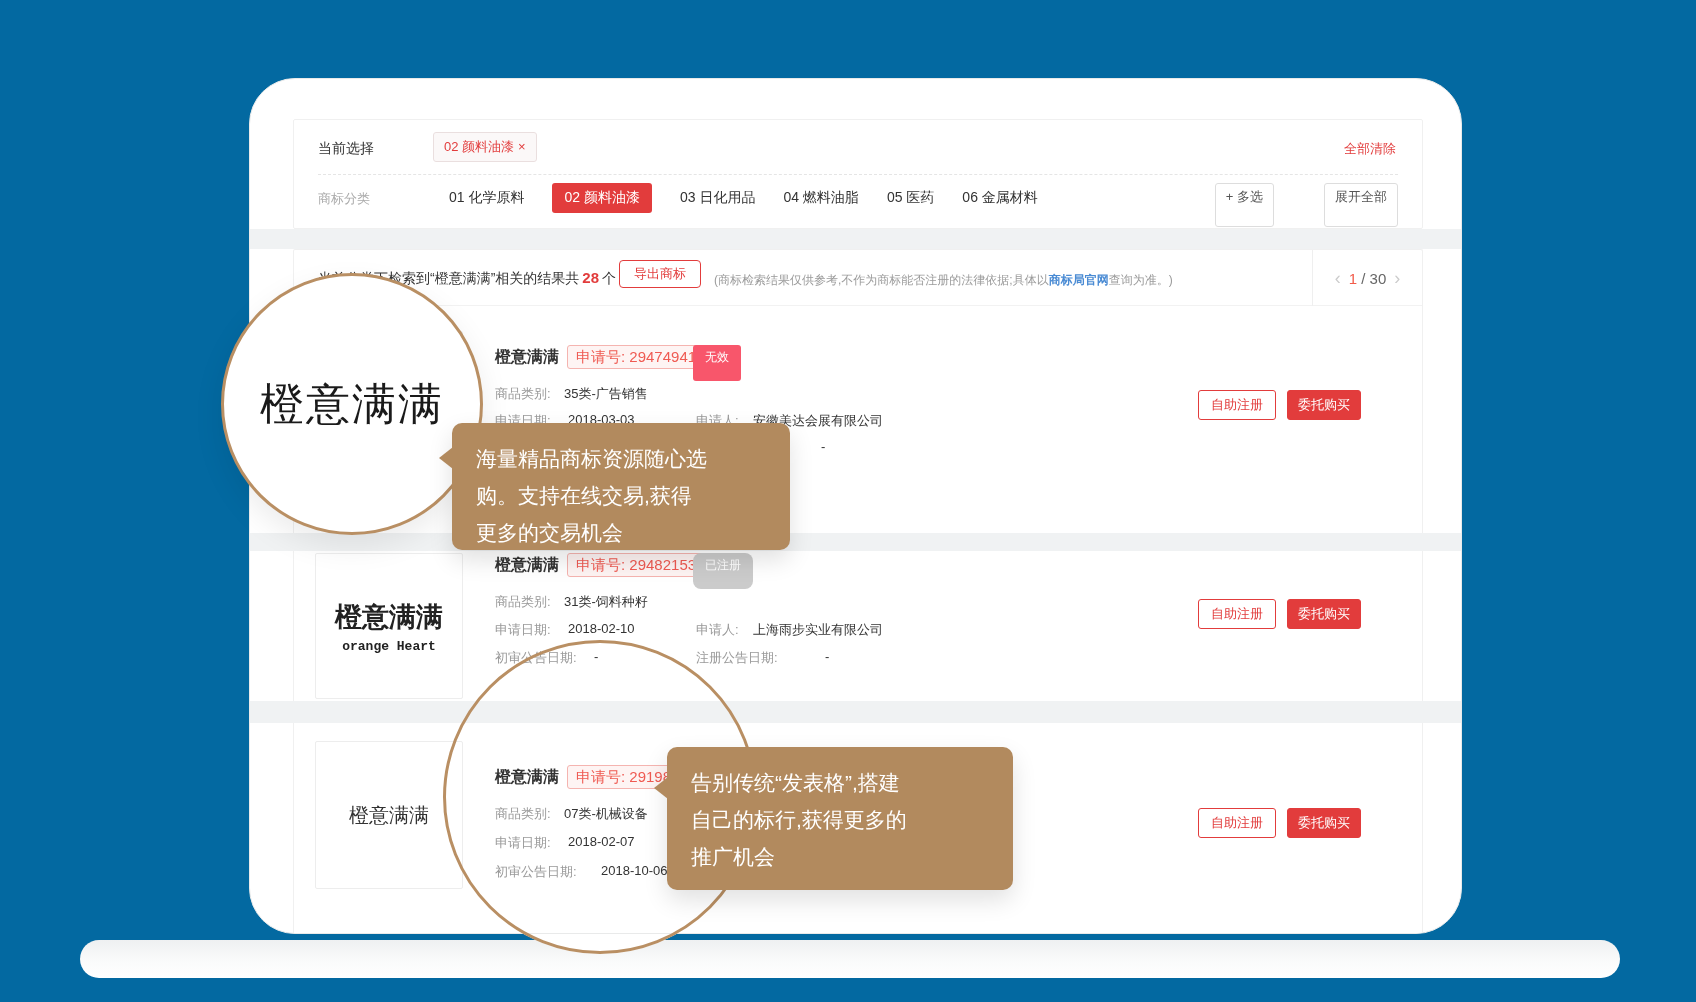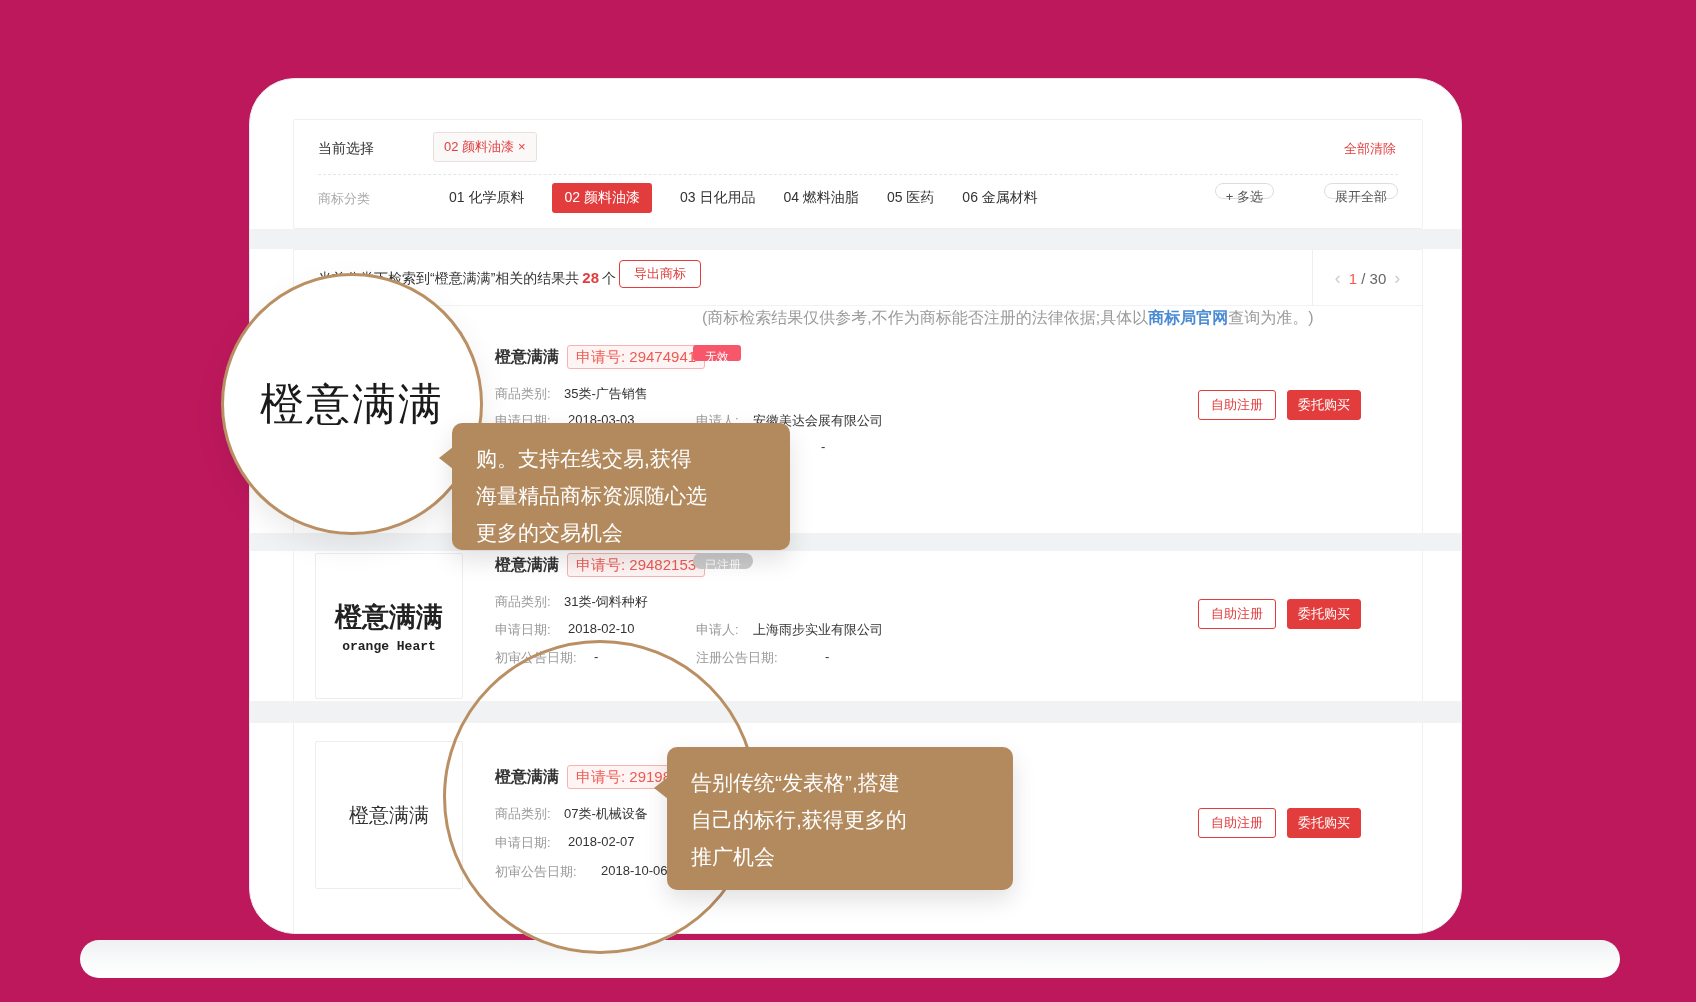--- a/index.html
+++ b/index.html
@@ -1,17 +1,17 @@
 <!DOCTYPE html>
 <html><head>
 <meta charset="utf-8">
 <style>
   * { margin:0; padding:0; box-sizing:border-box; }
   body { background:#000; font-family:"Liberation Sans","DejaVu Sans",sans-serif; }
-  #canvas { position:relative; width:1696px; height:1002px; background:#be185d; overflow:hidden; }
+  #canvas { position:relative; width:1696px; height:1002px; background:#0369a1; overflow:hidden; }
 
   
   .base-bar { position:absolute; left:80px; top:940px; width:1540px; height:38px;
     border-radius:19px; background:linear-gradient(180deg,#eef0f1 0%,#fafbfb 55%,#ffffff 100%); z-index:0; }
   .circle-under { position:absolute; left:443px; top:640px; width:314px; height:314px;
     border-radius:50%; background:#fff; z-index:0; }
   .mockup { position:absolute; left:249px; top:78px; width:1213px; height:856px;
     background:#ffffff; border:1px solid #e9eaea; border-radius:46px; overflow:hidden; z-index:1; }
 
   
@@ -28,48 +28,48 @@
   .lbl-gray { position:absolute; font-size:13px; color:#aaa; }
   .chip { position:absolute; left:139px; top:12px; height:30px; line-height:28px; padding:0 10px;
     background:#fbf8f8; border:1px solid #eadfdf; border-radius:3px; font-size:13px; color:#e23c3c; }
   .chip .x { margin-left:4px; cursor:pointer; }
   .clear-all { position:absolute; right:26px; top:20px; font-size:13px; color:#e23c3c; cursor:pointer; }
   .dash-div { position:absolute; left:24px; right:24px; top:54px; border-top:1px dashed #e5e5e5; }
 
   .tabs { position:absolute; left:155px; top:63px; height:30px; display:flex; align-items:center; gap:28px; }
   .tab { font-size:14px; color:#333; cursor:pointer; white-space:nowrap; }
   .tab.selected { background:#e23c3c; color:#fff; padding:6px 12px; border-radius:3px; }
-  .mini-btn { position:absolute; top:63px; height:16px; line-height:26px; padding:0 10px;
-    border:1px solid #ddd; border-radius:9px; font-size:13px; color:#555; background:#fff; cursor:pointer; }
+  .mini-btn { position:absolute; top:63px; height:44px; line-height:26px; padding:0 10px;
+    border:1px solid #ddd; border-radius:3px; font-size:13px; color:#555; background:#fff; cursor:pointer; }
   .btn-multi { right:148px; }
   .btn-expand { right:24px; }
 
   
   .res-header { position:absolute; left:0; top:0; width:1128px; height:56px; border-bottom:1px solid #f2f2f2; }
   .res-line { position:absolute; left:24px; top:19px; font-size:14px; color:#333; white-space:nowrap; }
   .res-count { color:#e23c3c; font-size:15px; font-weight:bold; padding:0 3px; }
   .export-btn { position:absolute; left:325px; top:10px; height:28px; line-height:26px; padding:0 14px;
     border:1px solid #e23c3c; border-radius:4px; color:#e23c3c; font-size:13px; background:#fff; cursor:pointer; }
-  .disclaimer { position:absolute; left:408px; top:22px; font-size:16px; color:#9b9b9b; white-space:nowrap;margin-top:36px; }
+  .disclaimer { position:absolute; left:420px; top:22px; font-size:12px; color:#9b9b9b; white-space:nowrap; }
   .disclaimer .link { color:#4a8bd4; font-weight:bold; cursor:pointer; }
   .pager { position:absolute; right:0; top:0; width:110px; height:56px; border-left:1px solid #efefef;
     display:flex; align-items:center; justify-content:center; gap:8px; font-size:15px; color:#666; }
   .pager .arrow { color:#ccc; font-size:18px; cursor:pointer; }
   .pager .cur { color:#f25b4a; }
 
   
   .thumb { position:absolute; background:#fff; border:1px solid #ededed; border-radius:2px;
     display:flex; flex-direction:column; align-items:center; justify-content:center; }
   .thumb .t1-serif { font-family:"Liberation Serif","DejaVu Serif",serif; font-size:27px; color:#222; font-weight:bold; }
   .thumb .t2-mono { font-family:"Liberation Mono","DejaVu Sans Mono",monospace; font-size:13px; font-weight:bold; color:#222; margin-top:4px; }
   .thumb .t-plain { font-size:20px; color:#333; }
   .row-title { position:absolute; font-size:16px; font-weight:bold; color:#333; }
   .app-tag { position:absolute; height:24px; line-height:22px; padding:0 8px; border:1px solid #f5b4b0;
     background:#fef4f3; border-radius:3px; font-size:15px; color:#ef5a52; white-space:nowrap; }
-  .badge { position:absolute; height:16px; line-height:24px; padding:0 12px; border-radius:3px;
+  .badge { position:absolute; height:36px; line-height:24px; padding:0 12px; border-radius:3px;
     font-size:12px; color:#fff; }
   .badge-red { background:#f8566b; }
   .badge-gray { background:#cbcbcb; }
   .f-lbl { position:absolute; font-size:13px; color:#999; white-space:nowrap; }
   .f-val { position:absolute; font-size:13px; color:#333; white-space:nowrap; }
   .act-btn { position:absolute; width:78px; height:30px; line-height:28px; text-align:center;
     font-size:13px; border-radius:3px; cursor:pointer; }
   .act-outline { border:1px solid #e23c3c; color:#e23c3c; background:#fff; }
   .act-fill { border:1px solid #e23c3c; background:#e23c3c; color:#fff; width:74px; }
 
@@ -195,22 +195,22 @@
     <div class="gray-band band-c"></div>
   </div>
 
   <div class="magnifier">
     <span>橙意满满</span>
   </div>
   <div class="circle-ring"></div>
 
   <div class="tooltip tt1">
     <span class="arrow"></span>
+    <span class="line">海量精品商标资源随心选</span>
     <span class="line">购。支持在线交易,获得</span>
-    <span class="line">海量精品商标资源随心选</span>
     <span class="line">更多的交易机会</span>
   </div>
 
   <div class="tooltip tt2">
     <span class="arrow"></span>
     <span class="line">告别传统“发表格”,搭建</span>
     <span class="line">自己的标行,获得更多的</span>
     <span class="line">推广机会</span>
   </div>
 

